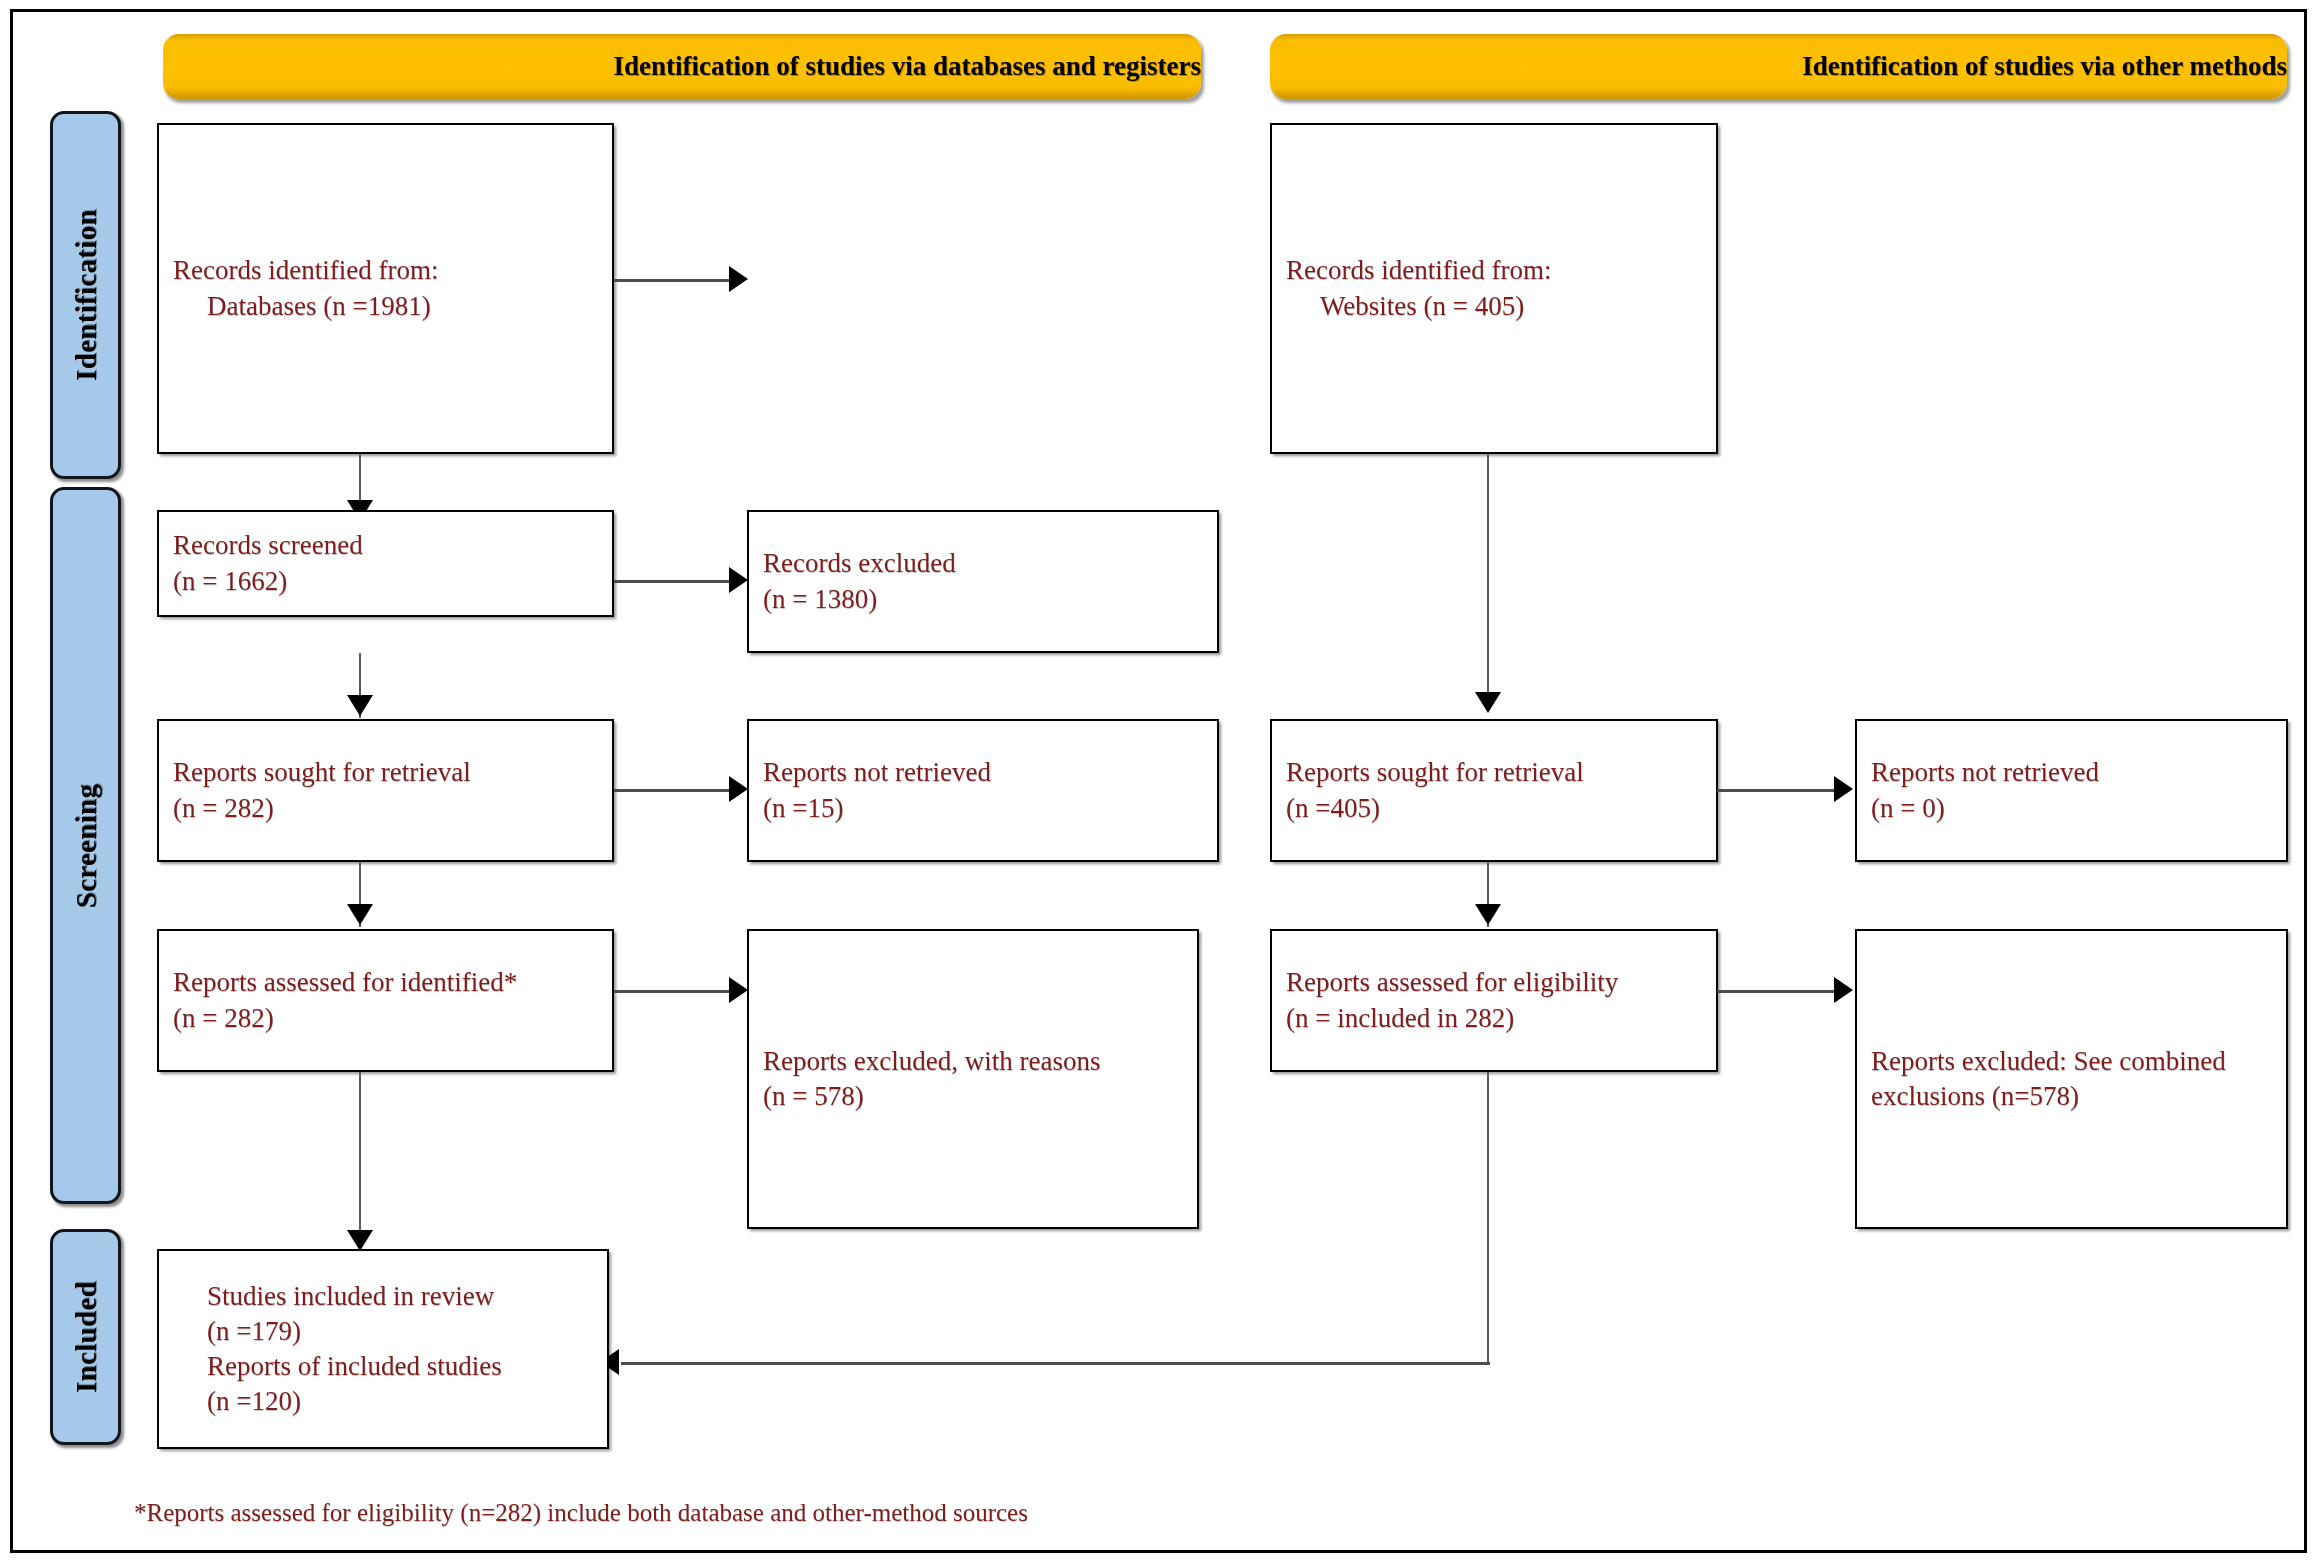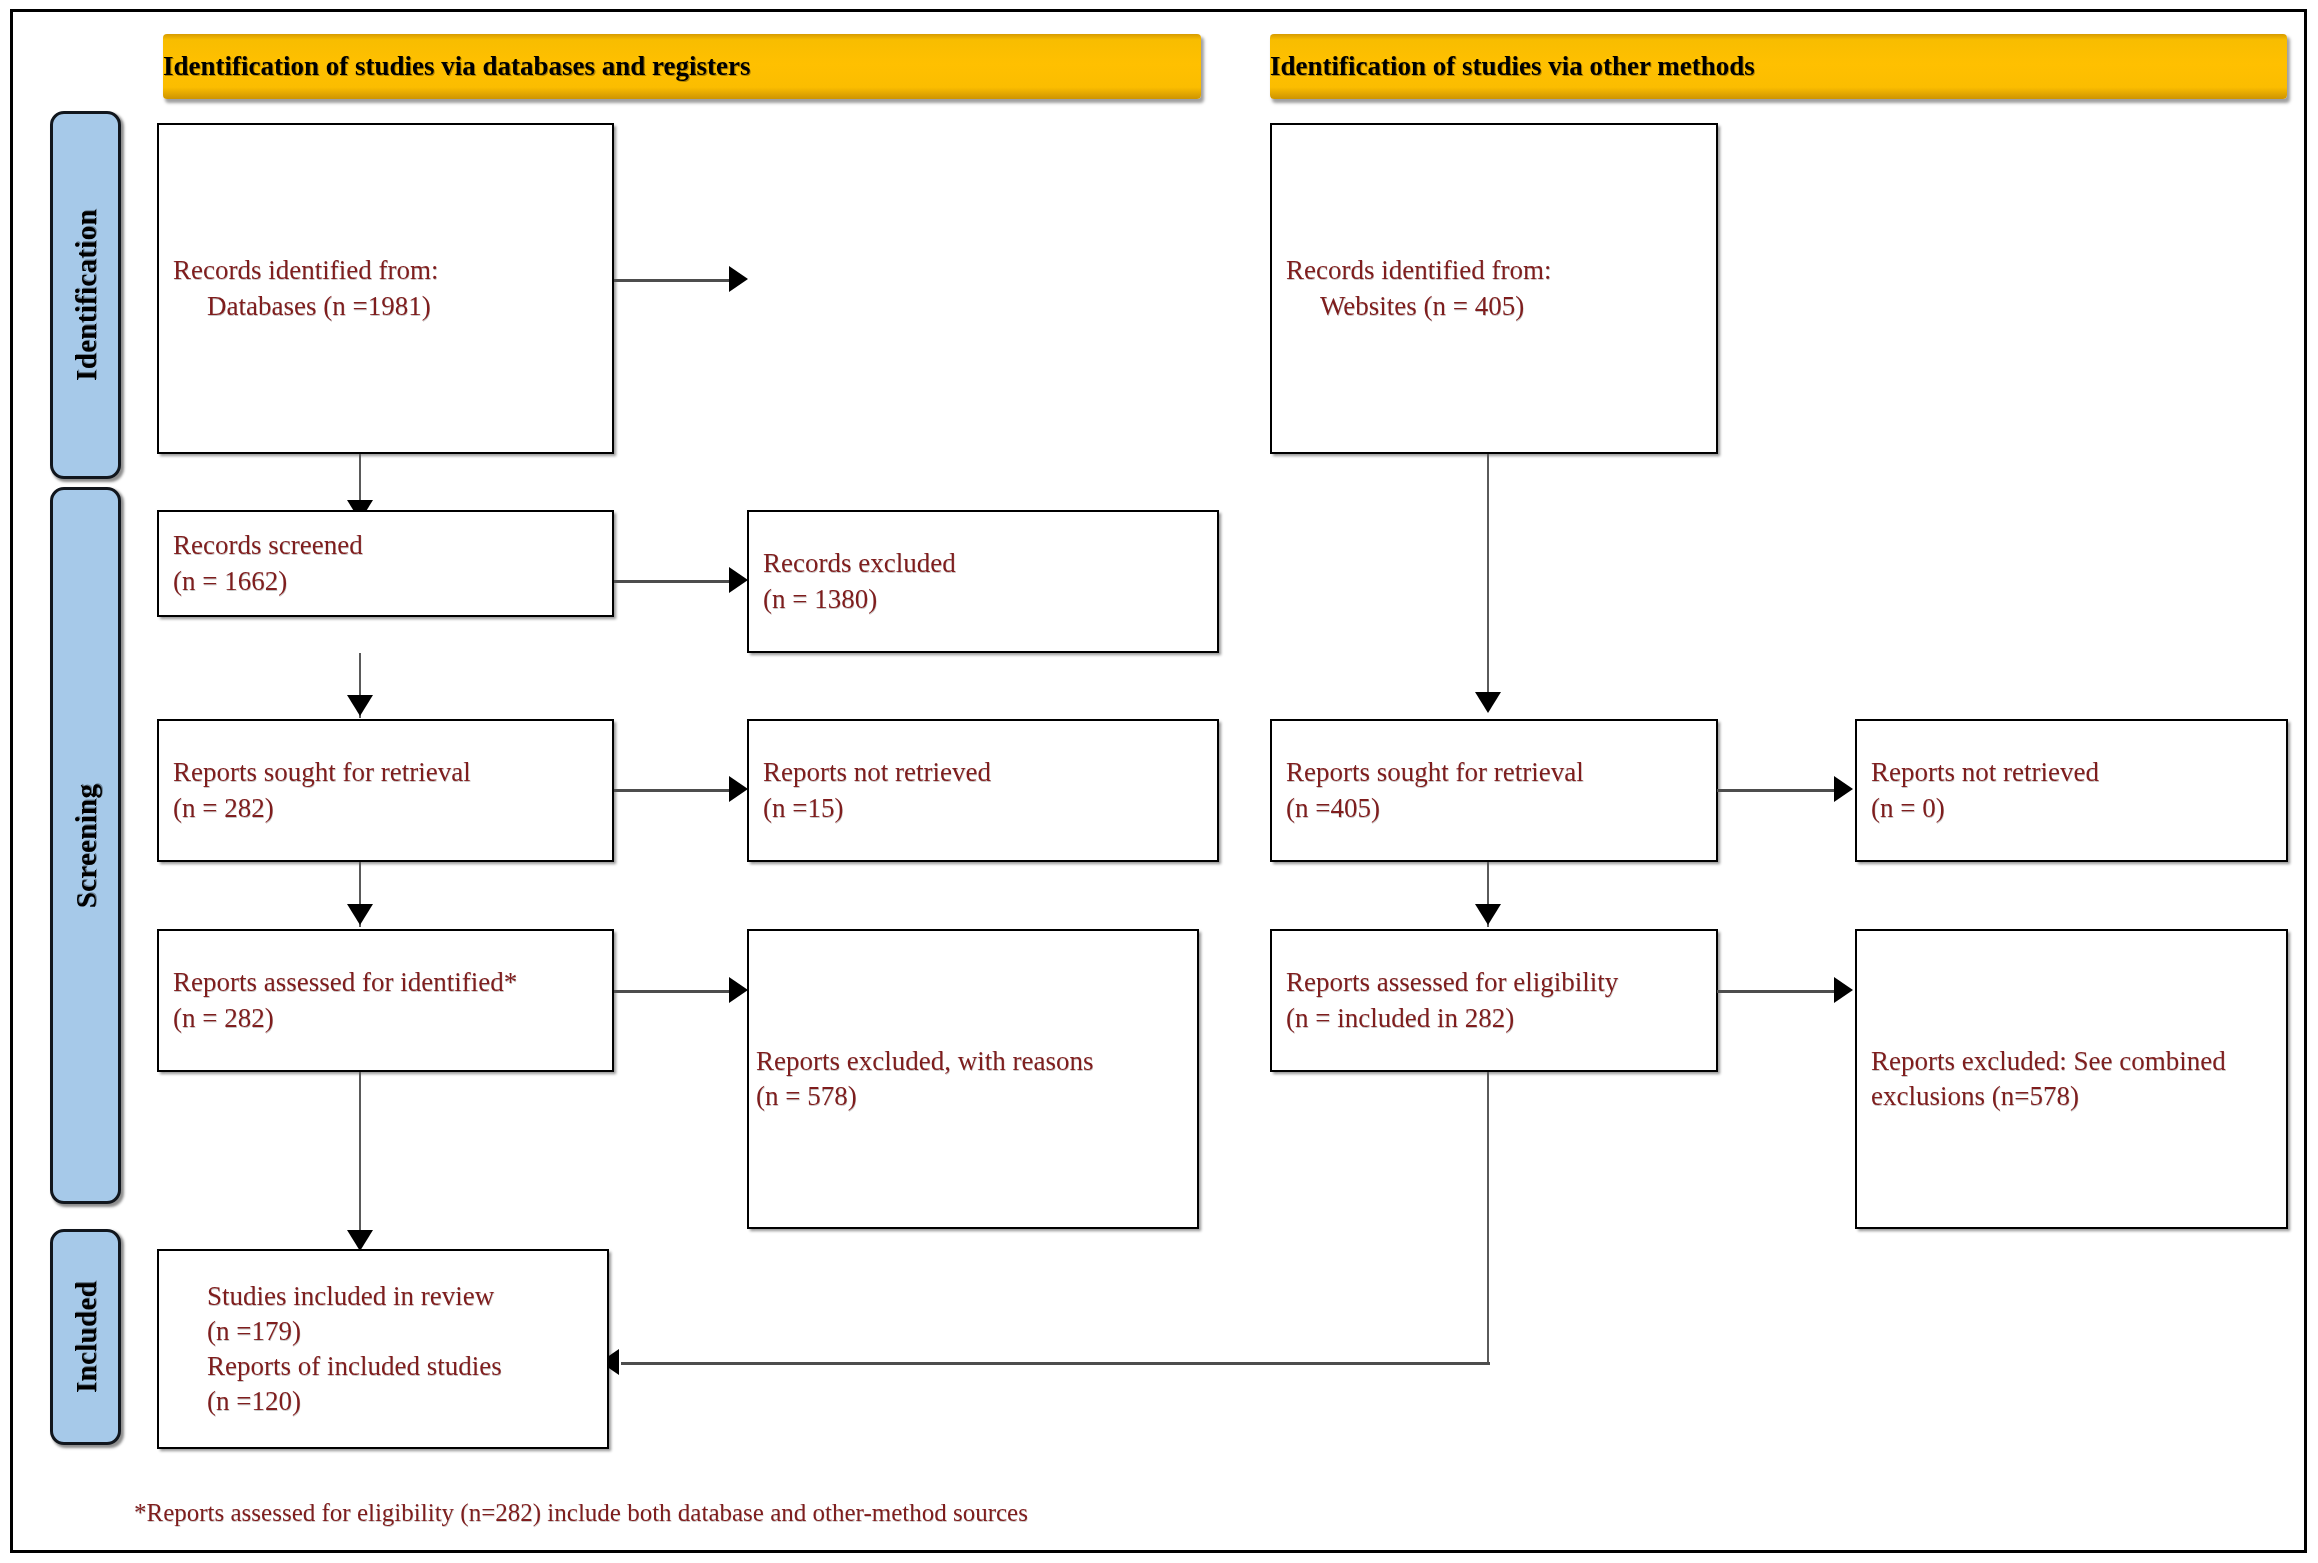--- a/index.html
+++ b/index.html
@@ -49,28 +49,28 @@
     font-size: 29px;
     letter-spacing: 0.3px;
     color: #000000;
     text-shadow: 1.1px 1.1px 0.5px rgba(0,0,0,0.35);
   }
 
   
   .banner {
     position: absolute;
     box-sizing: border-box;
-    border-radius: 4px;
+    border-radius: 16px;
     background: linear-gradient(to bottom,
         #d79b00 0%, #f8bd00 9%, #ffc000 46%,
         #fbbd00 82%, #cd9400 100%);
     box-shadow: 2.7px 3.2px 3.2px rgba(0,0,0,0.38);
     display: flex;
     align-items: center;
-    justify-content: flex-start;
+    justify-content: flex-end;
   }
   .banner .banner-text {
     font-weight: bold;
     font-size: 27px;
     color: #000000;
     text-align: center;
     text-shadow: 1.1px 1.1px 0.5px rgba(0,0,0,0.3);
   }
 
   
@@ -247,21 +247,21 @@
   <div class="vline thin" style="left:1487px; top:862px; height:65px;"></div>
   <div class="arrow-down" style="left:1475px; top:904px;"></div>
 
   <div class="box" style="left:157px; top:929px; width:457px; height:143px;">
     <div class="box-text">
       <span>Reports assessed for identified*</span>
       <span style="display:block;">(n = 282)</span>
     </div>
   </div>
 
-  <div class="box" style="left:747px; top:929px; width:452px; height:300px;padding-left:7px;">
+  <div class="box" style="left:747px; top:929px; width:452px; height:300px;">
     <div class="box-text">
       <span>Reports excluded, with reasons</span>
       <span style="display:block;">(n = 578)</span>
     </div>
   </div>
 
   <div class="box" style="left:1270px; top:929px; width:448px; height:143px;">
     <div class="box-text">
       <span>Reports assessed for eligibility</span>
       <span style="display:block;">(n = included in 282)</span>

